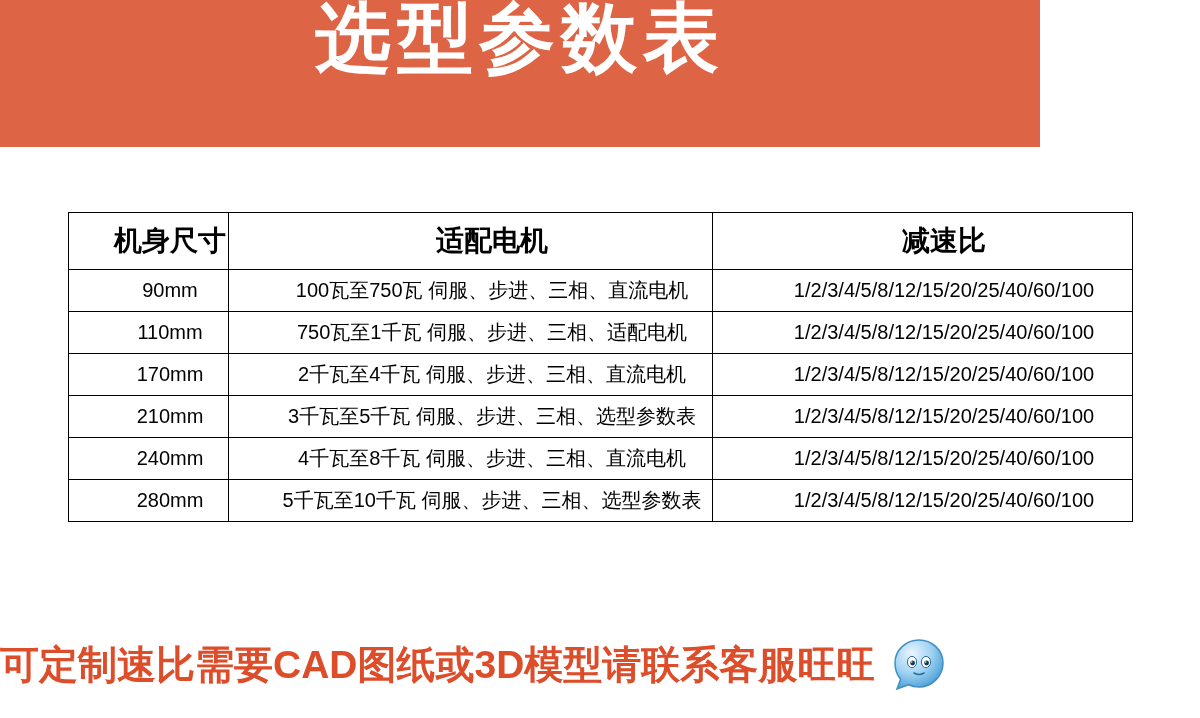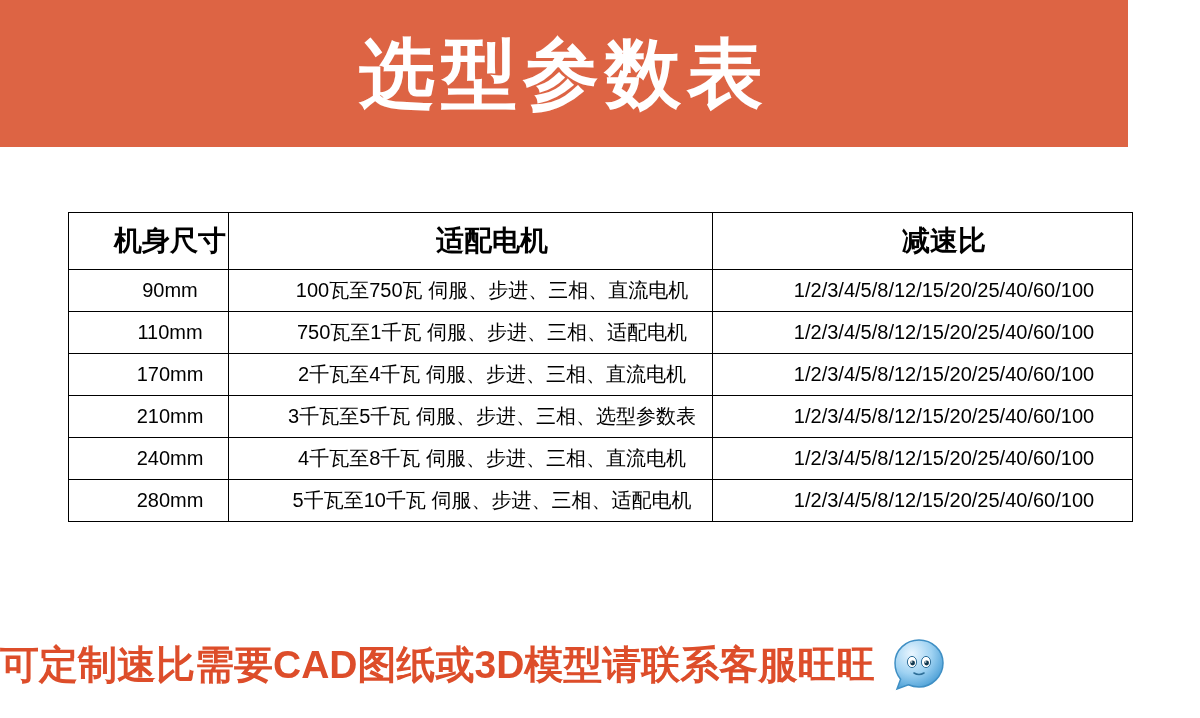--- a/index.html
+++ b/index.html
@@ -17,25 +17,24 @@
     position: relative;
     width: 1200px;
     height: 718px;
     background: #ffffff;
   }
   
   .header-banner {
     position: absolute;
     left: 0;
     top: 0;
-    width: 1128px;
+    width: 1040px;
     height: 147px;
     background: #dd6444;
     display: flex;
-    align-items: center;
     justify-content: center;
   }
   .header-title {
     color: #ffffff;
     font-size: 76px;
     font-weight: bold;
     letter-spacing: 6px;
     line-height: 1;
     font-family: "Liberation Sans", sans-serif;
   }
@@ -155,21 +154,21 @@
           <td class="cell-motor">3千瓦至5千瓦 伺服、步进、三相、选型参数表</td>
           <td class="cell-ratio">1/2/3/4/5/8/12/15/20/25/40/60/100</td>
         </tr>
         <tr>
           <td class="cell-size">240mm</td>
           <td class="cell-motor">4千瓦至8千瓦 伺服、步进、三相、直流电机</td>
           <td class="cell-ratio">1/2/3/4/5/8/12/15/20/25/40/60/100</td>
         </tr>
         <tr>
           <td class="cell-size">280mm</td>
-          <td class="cell-motor">5千瓦至10千瓦 伺服、步进、三相、适配电机</td>
+          <td class="cell-motor">5千瓦至10千瓦 伺服、步进、三相、选型参数表</td>
           <td class="cell-ratio">1/2/3/4/5/8/12/15/20/25/40/60/100</td>
         </tr>
       </tbody>
     </table>
   </div>
 
   <div class="footer">
     <div class="footer-inner">
       <div class="footer-text">可定制速比需要CAD图纸或3D模型请联系客服旺旺</div>
       <div class="ww-icon">

